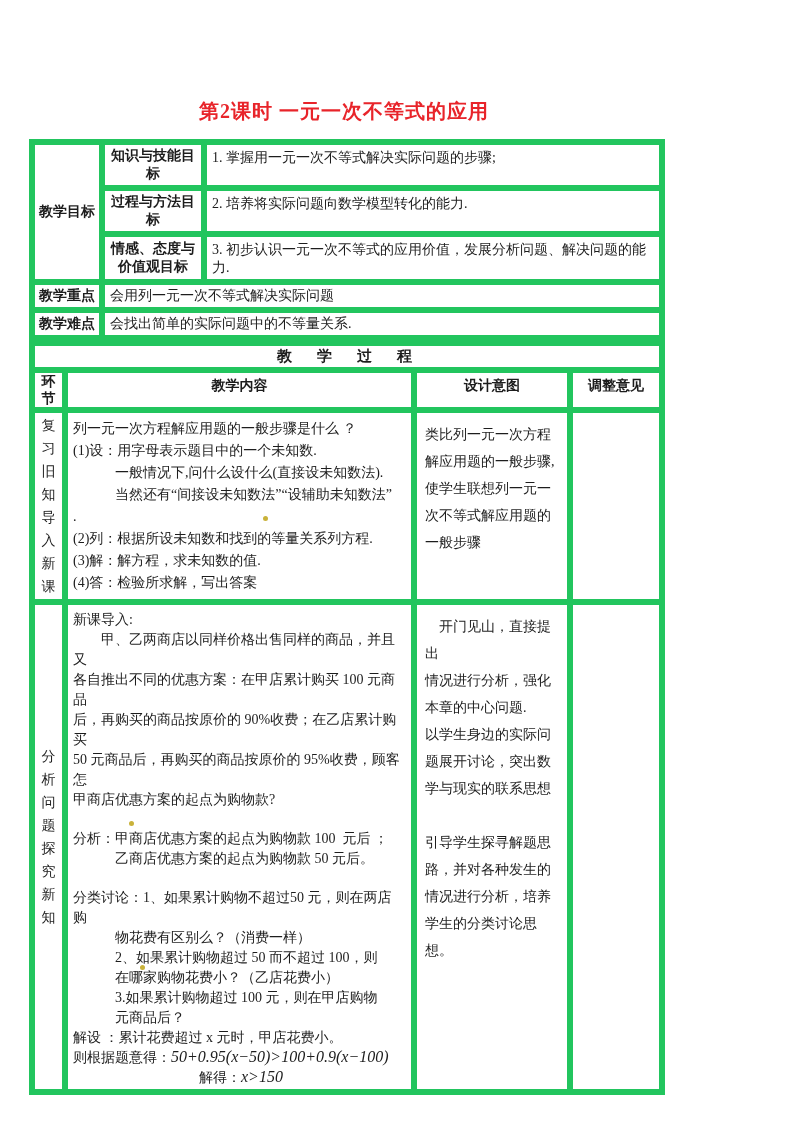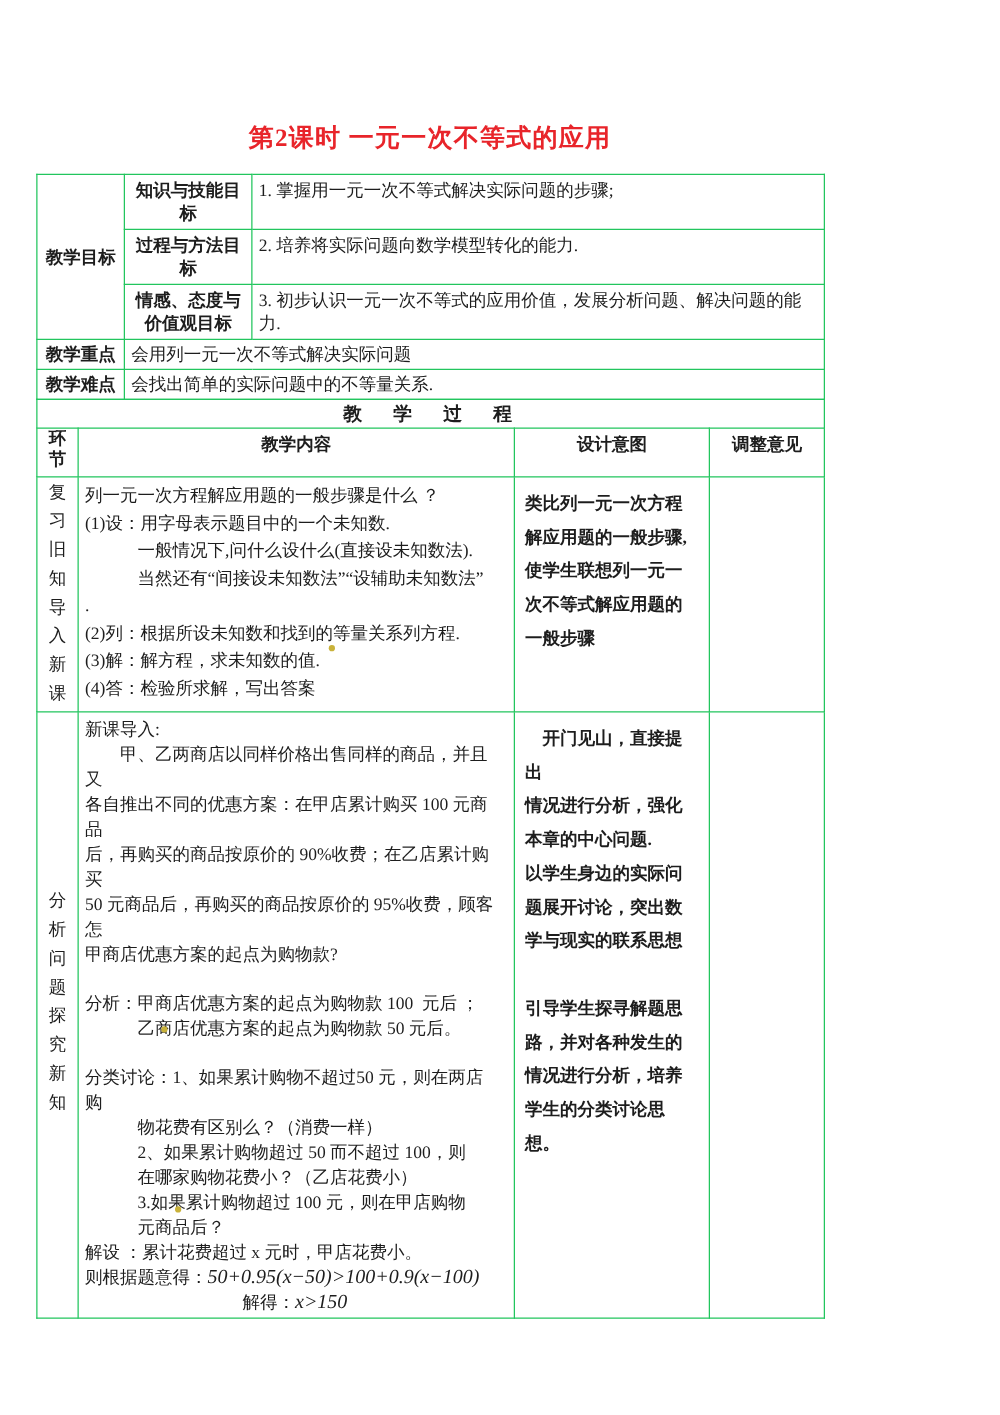--- a/index.html
+++ b/index.html
@@ -2,21 +2,21 @@
 <html><head>
 <meta charset="utf-8">
 <style>
   html,body{margin:0;padding:0;background:#ffffff;}
   .page{position:relative;width:688px;height:1132px;background:#fff;overflow:hidden;
         font-family:"Liberation Serif","DejaVu Serif",serif;color:#1d1d1d;}
   .title{padding-top:97px;width:100%;text-align:center;font-size:20px;font-weight:bold;
          letter-spacing:1px;line-height:28px;}
   .doc{width:630px;margin:14px auto 0 auto;}
   table{border-collapse:collapse;table-layout:fixed;width:630px;}
-  td{border:1px solid #22c55e;box-sizing:border-box;font-size:14px;padding:2px 5px;
+  td{border:6px solid #22c55e;box-sizing:border-box;font-size:14px;padding:2px 5px;
      vertical-align:top;overflow:hidden;}
   .lbl{font-weight:bold;text-align:center;vertical-align:middle;padding:2px 2px;}
   .v-top{vertical-align:top;padding-top:4px;}
   .v-mid{vertical-align:middle;margin-left:27px;}
   .meta-table tr.r-obj{height:44px;}
   .meta-table tr.r-kp{height:24px;}
   .proc-table{margin-top:-1px;border-radius:17px;}
   .proc-table tr.r-banner{height:23px;}
   .proc-table tr.r-hdr{height:39px;}
   .proc-table tr.r-c1{height:188px;}
@@ -29,21 +29,21 @@
   .schar{display:block;line-height:23px;font-size:14px;text-align:center;}
   .r-hdr .schar{line-height:17px;font-weight:bold;}
   .r-c1 .stage-stack{height:186px;}
   .r-c2 .stage-stack{height:463px;}
   .content{padding:4px 5px 2px 5px;}
   .cline{white-space:pre-wrap;}
   .r-c1 .cline{line-height:21px;min-height:21px;}
   .r-c2 .cline{line-height:19px;min-height:19px;}
   .lead{font-weight:normal;}
   .math{font-style:italic;font-size:16px;font-family:Liberation Serif, serif;}
-  .intent{padding:8px 8px 2px 8px;font-weight:bold;}
+  .intent{padding:8px 8px 2px 8px;}
   .iline{line-height:27px;min-height:27px;white-space:pre-wrap;}
   .dot{position:absolute;width:5px;height:5px;border-radius:50%;}
   .dot1{left:263px;top:516px;}
   .dot2{left:129px;top:821px;}
   .dot3{left:140px;top:965px;}
 </style>
 </head>
 <body>
 
 <div class="page">

